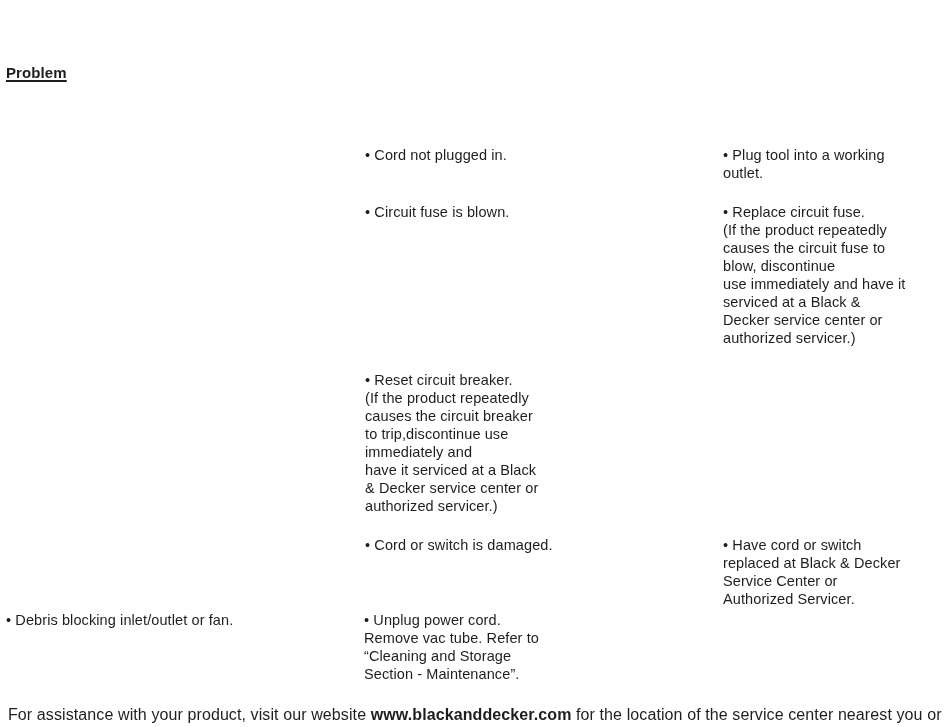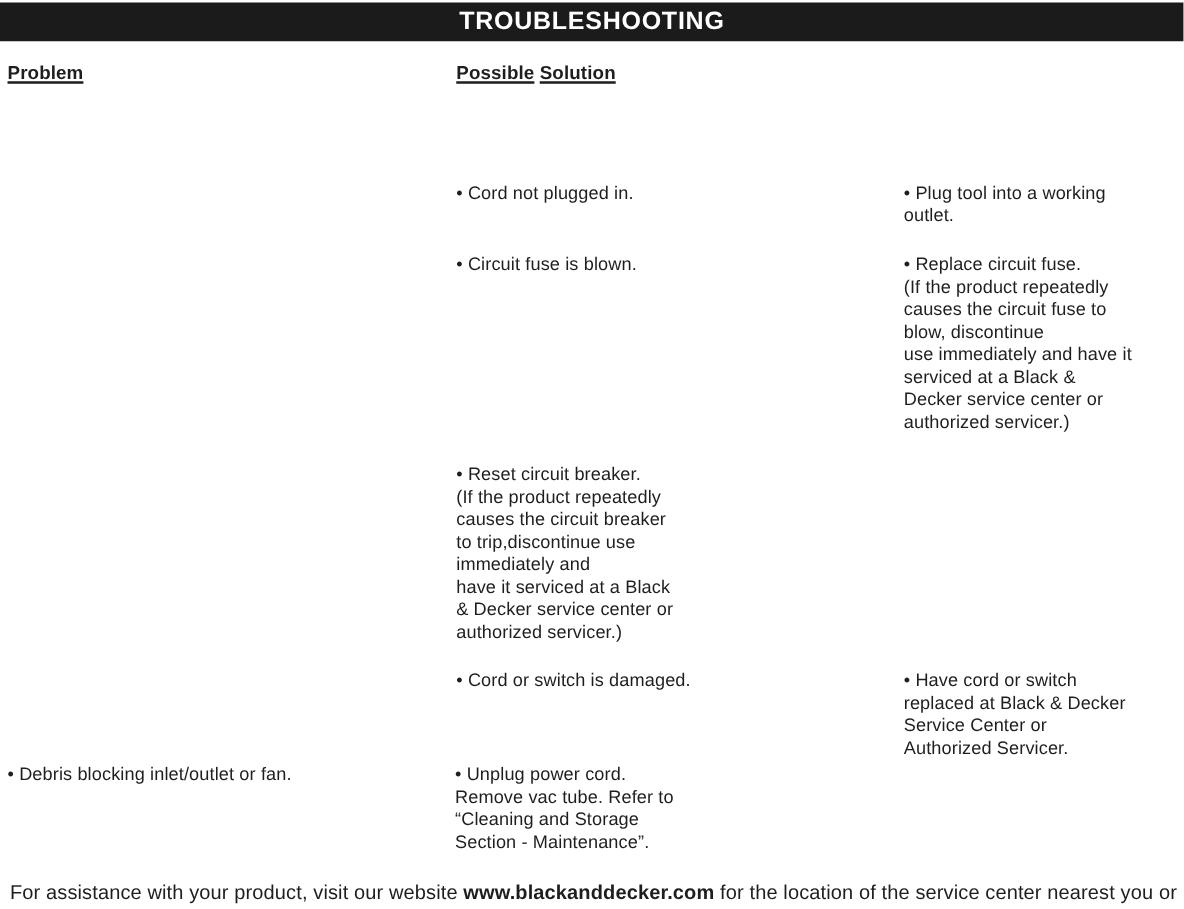--- a/index.html
+++ b/index.html
@@ -41,21 +41,21 @@
   .cell {
     white-space: pre-line;
     font-size: 14.5px;
     line-height: 18px;
     letter-spacing: 0.1px;
   }
   .c1 { width: 359px; flex: none; }
   .c2 { width: 358px; flex: none; }
   .c3 { flex: 1 1 auto; min-width: 0; padding-right: 2px; }
 
-  .headers-row { top: 50px; }
+  .headers-row { top: 64px; }
   .headers-row .cell { font-weight: bold; font-size: 15px; }
   .uw {
     text-decoration: underline;
     text-decoration-thickness: 1.5px;
     text-underline-offset: 2px;
   }
 
   .r0 { top: 69px; }
   .r1 { top: 146px; }
   .r2 { top: 203px; }
@@ -72,27 +72,23 @@
     line-height: 19.5px;
     letter-spacing: 0.1px;
   }
   .b { font-weight: bold; }
 </style>
 </head>
 <body>
 
 <div class="page">
 
-  <div class="title-bar">
-    <span class="title-text">TROUBLESHOOTING</span>
-  </div>
 
   <div class="trow headers-row">
     <div class="cell c1"><span class="uw">Problem</span></div>
-    <div class="cell c3"><span class="uw">Possible</span> <span class="uw">Solution</span></div>
   </div>
 
 
   <div class="trow r1">
     <div class="cell c1"></div>
     <div class="cell c2">• Cord not plugged in.</div>
     <div class="cell c3">• Plug tool into a working
 outlet.</div>
   </div>
 

